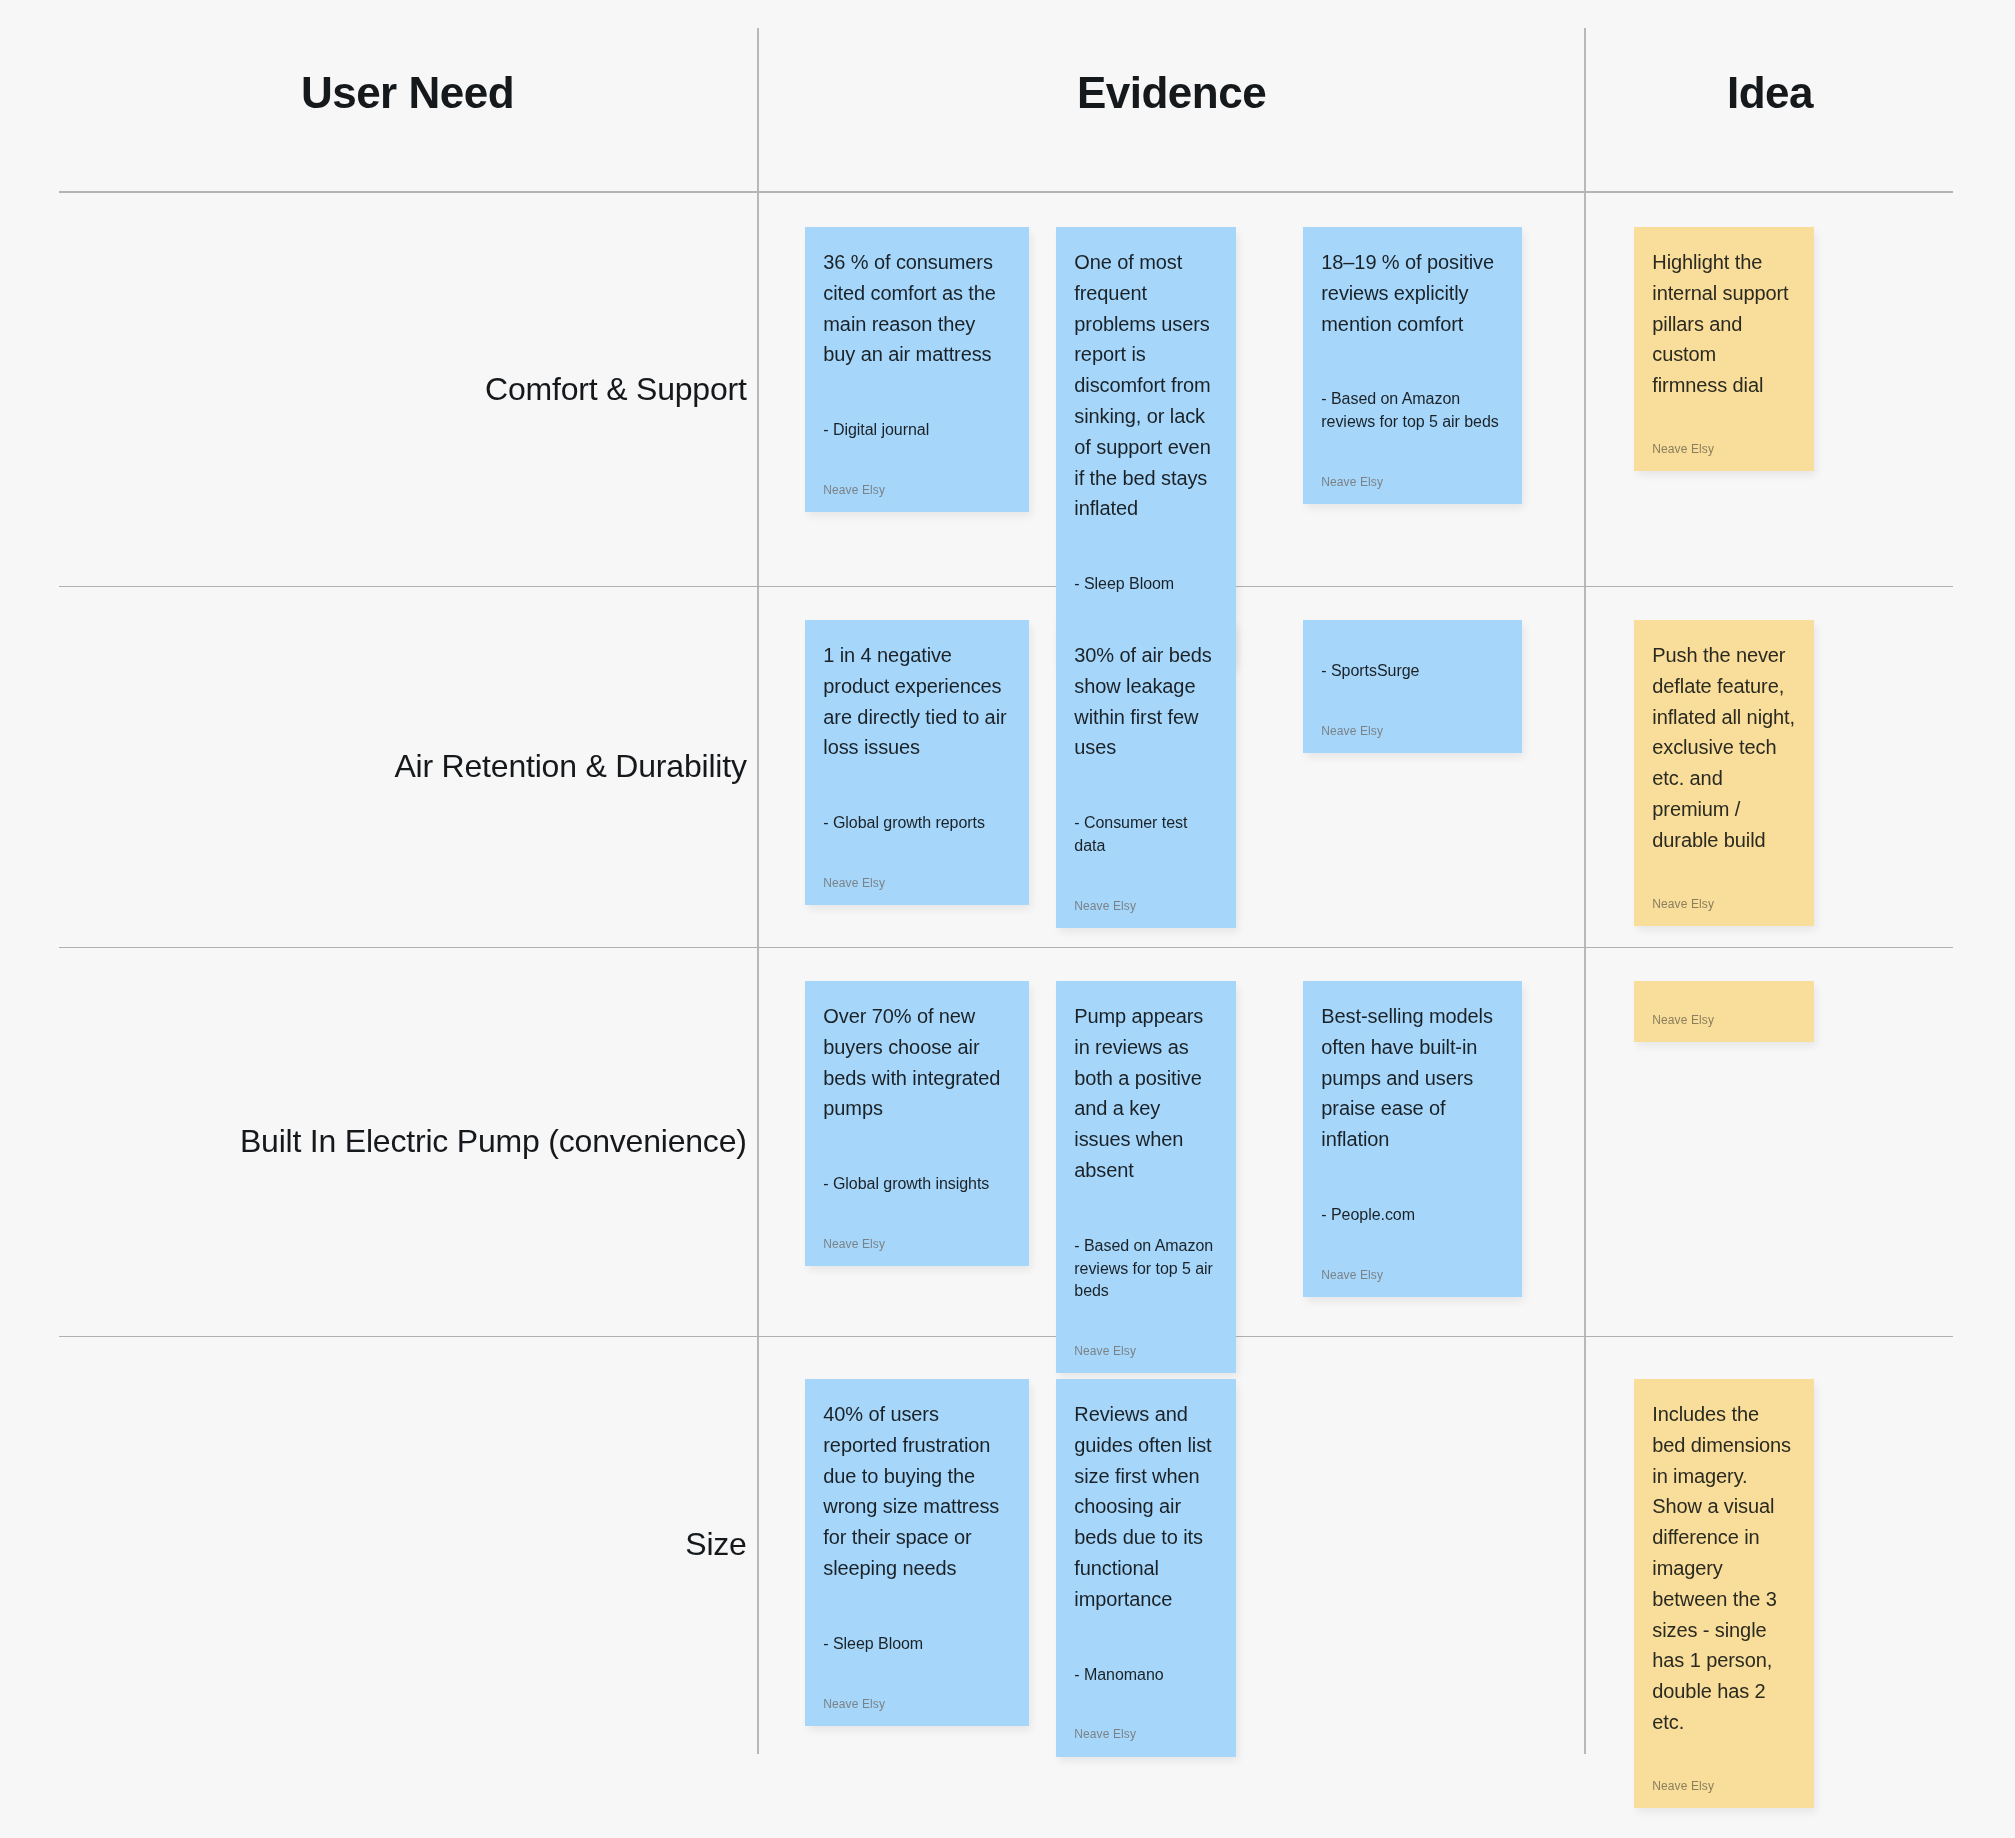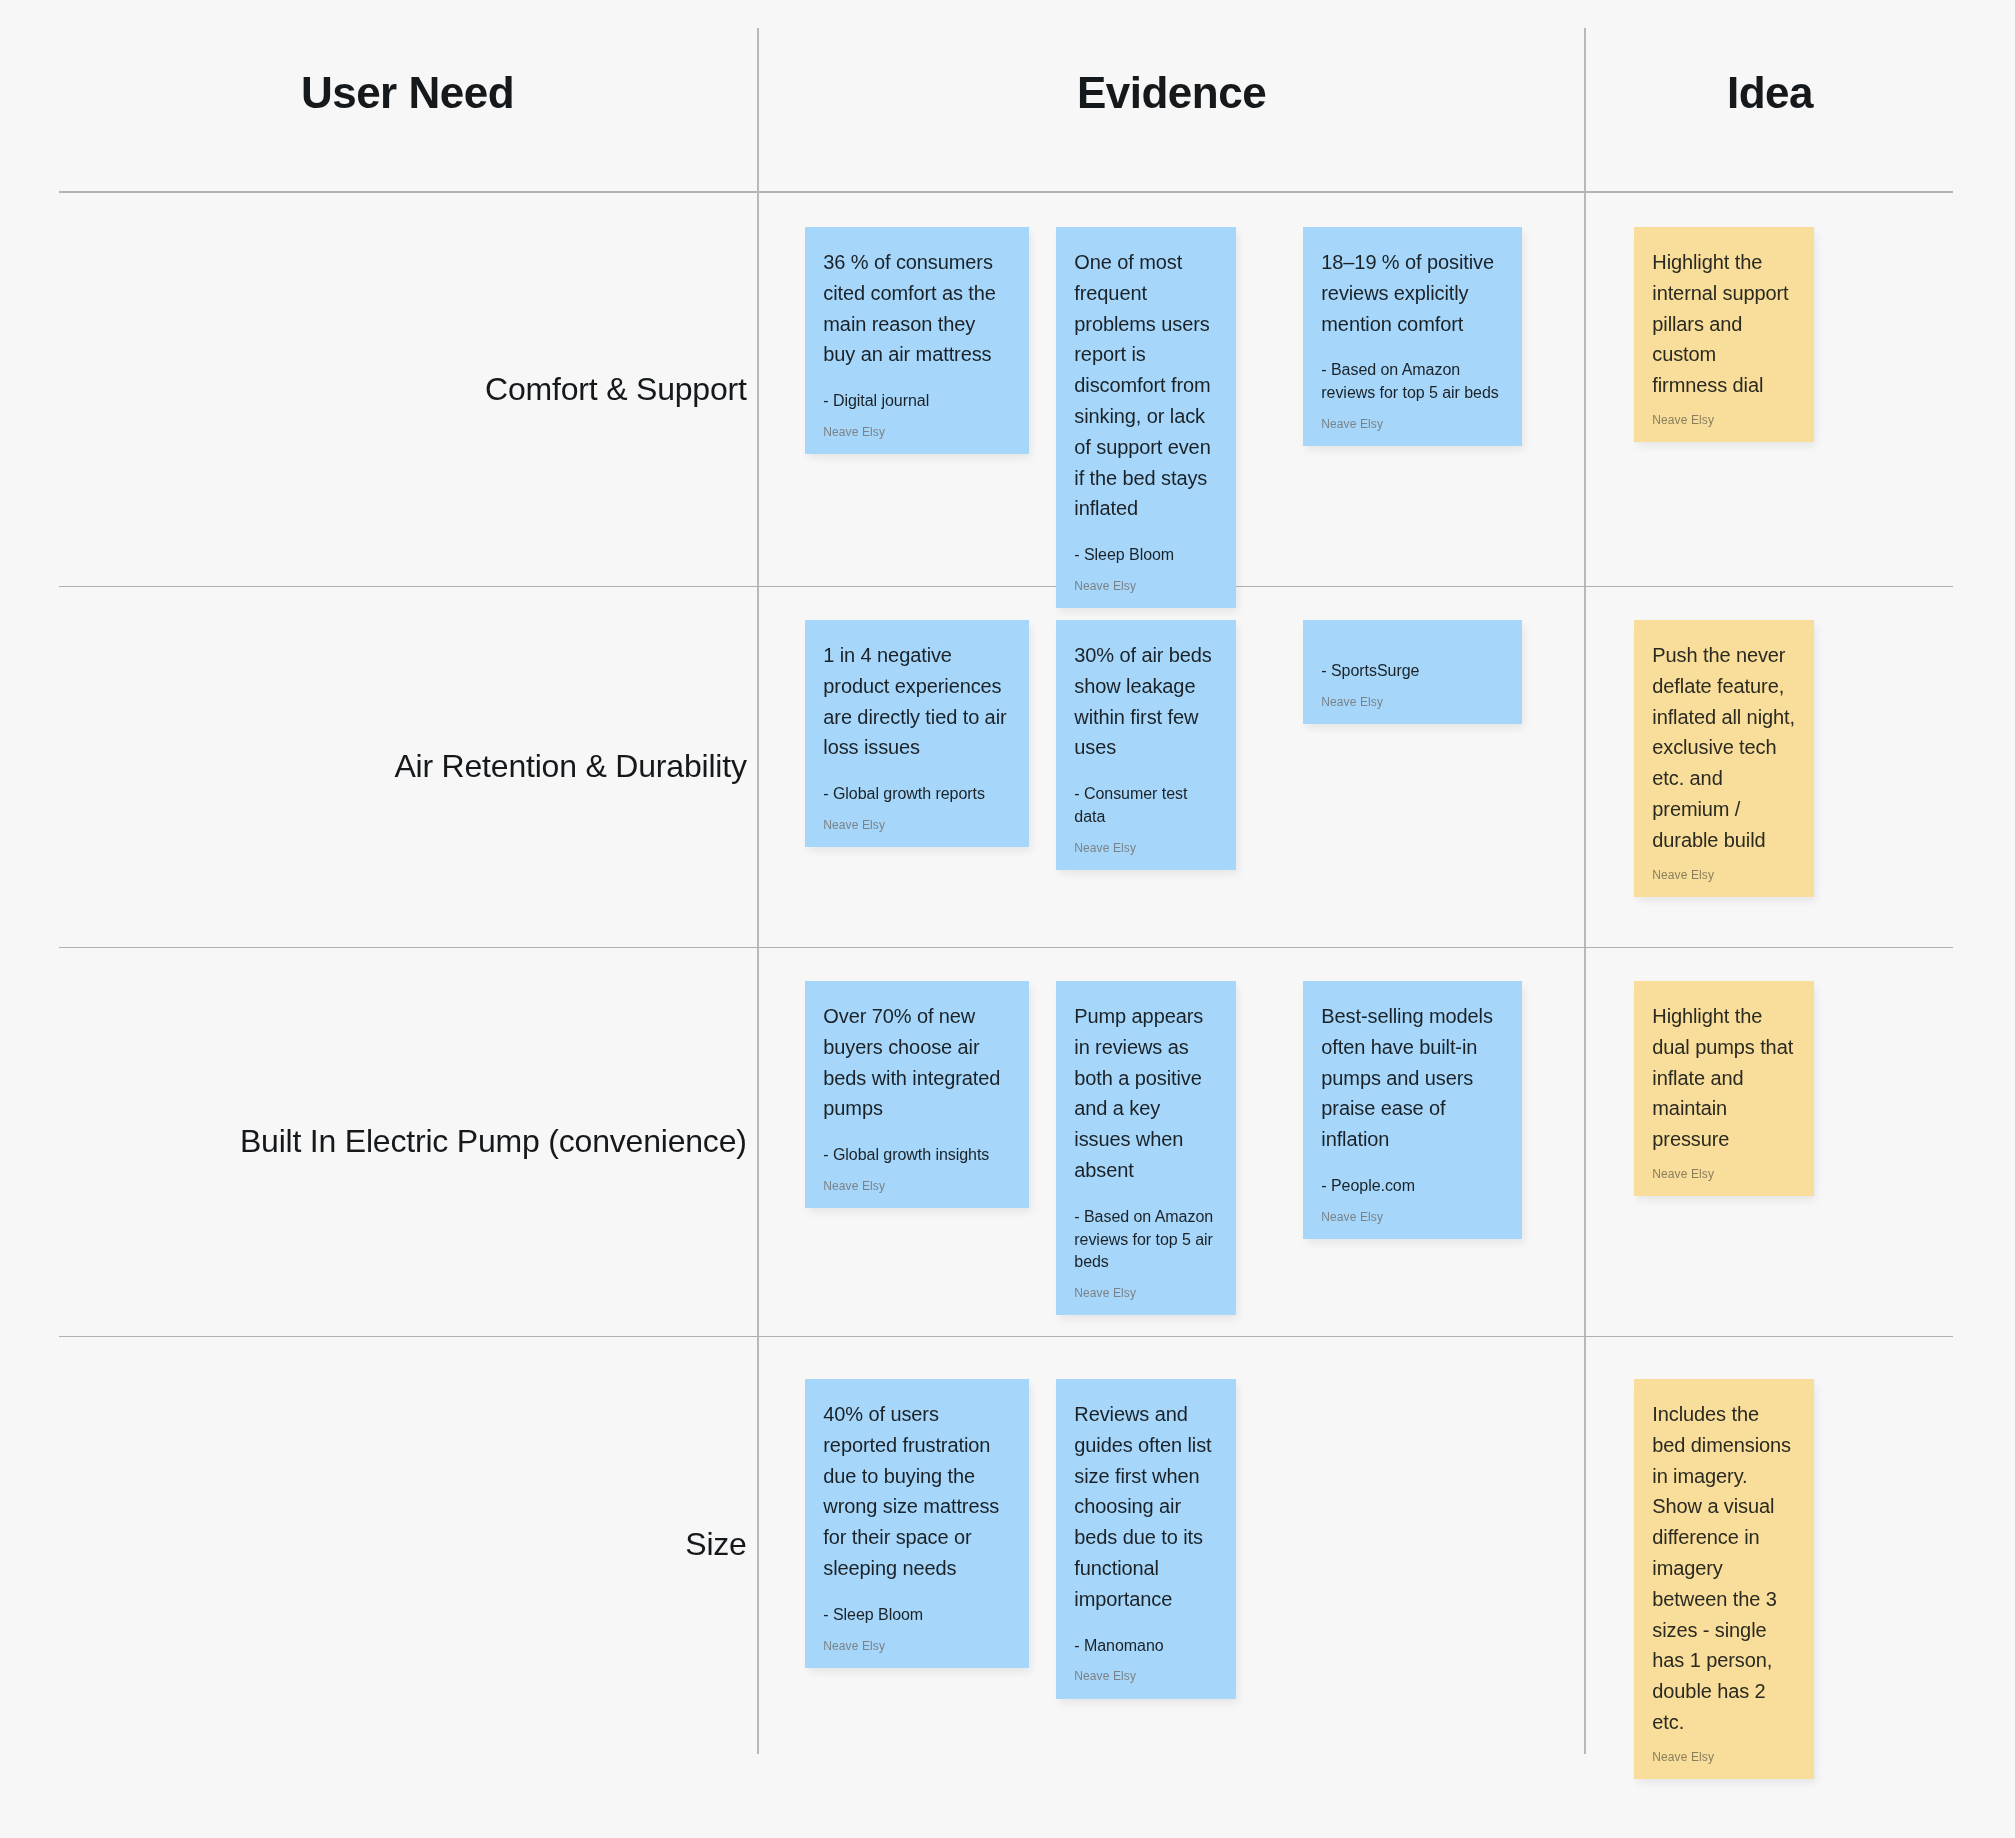--- a/index.html
+++ b/index.html
@@ -113,20 +113,21 @@
   }
 
   
   .sticky {
     position: absolute;
     box-sizing: border-box;
     padding: 20px 18.3px 13.7px 18.3px;
     box-shadow: 2.7px 4.6px 8.2px rgba(0,0,0,0.07);
     display: flex;
     flex-direction: column;
+    gap: 29px;
   }
   .sticky.blue   { background: #a6d7fb; }
   .sticky.yellow { background: #f8dd9b; }
 
   .sticky .body {
     font-size: 20px;
     line-height: 1.54;
     color: #1b2227;
     letter-spacing: -0.1px;
     white-space: pre-wrap;
@@ -252,21 +253,20 @@
         <div class="author">Neave Elsy</div>
       </div>
       <div class="sticky blue ev2" style="top:33px;">
         <div class="body">Best-selling models often have built-in pumps and users praise ease of inflation</div>
         <div class="source">- People.com</div>
         <div class="author">Neave Elsy</div>
       </div>
     </div>
     <div class="ideacell">
       <div class="sticky yellow idea0" style="top:33px;">
-        <div class="body">Highlight the dual pumps that inflate and maintain pressure</div>
 
         <div class="author">Neave Elsy</div>
       </div>
     </div>
   </div>
 
   <div class="row r3">
     <div class="needcell">
       <div class="needlabel">Size</div>
     </div>

